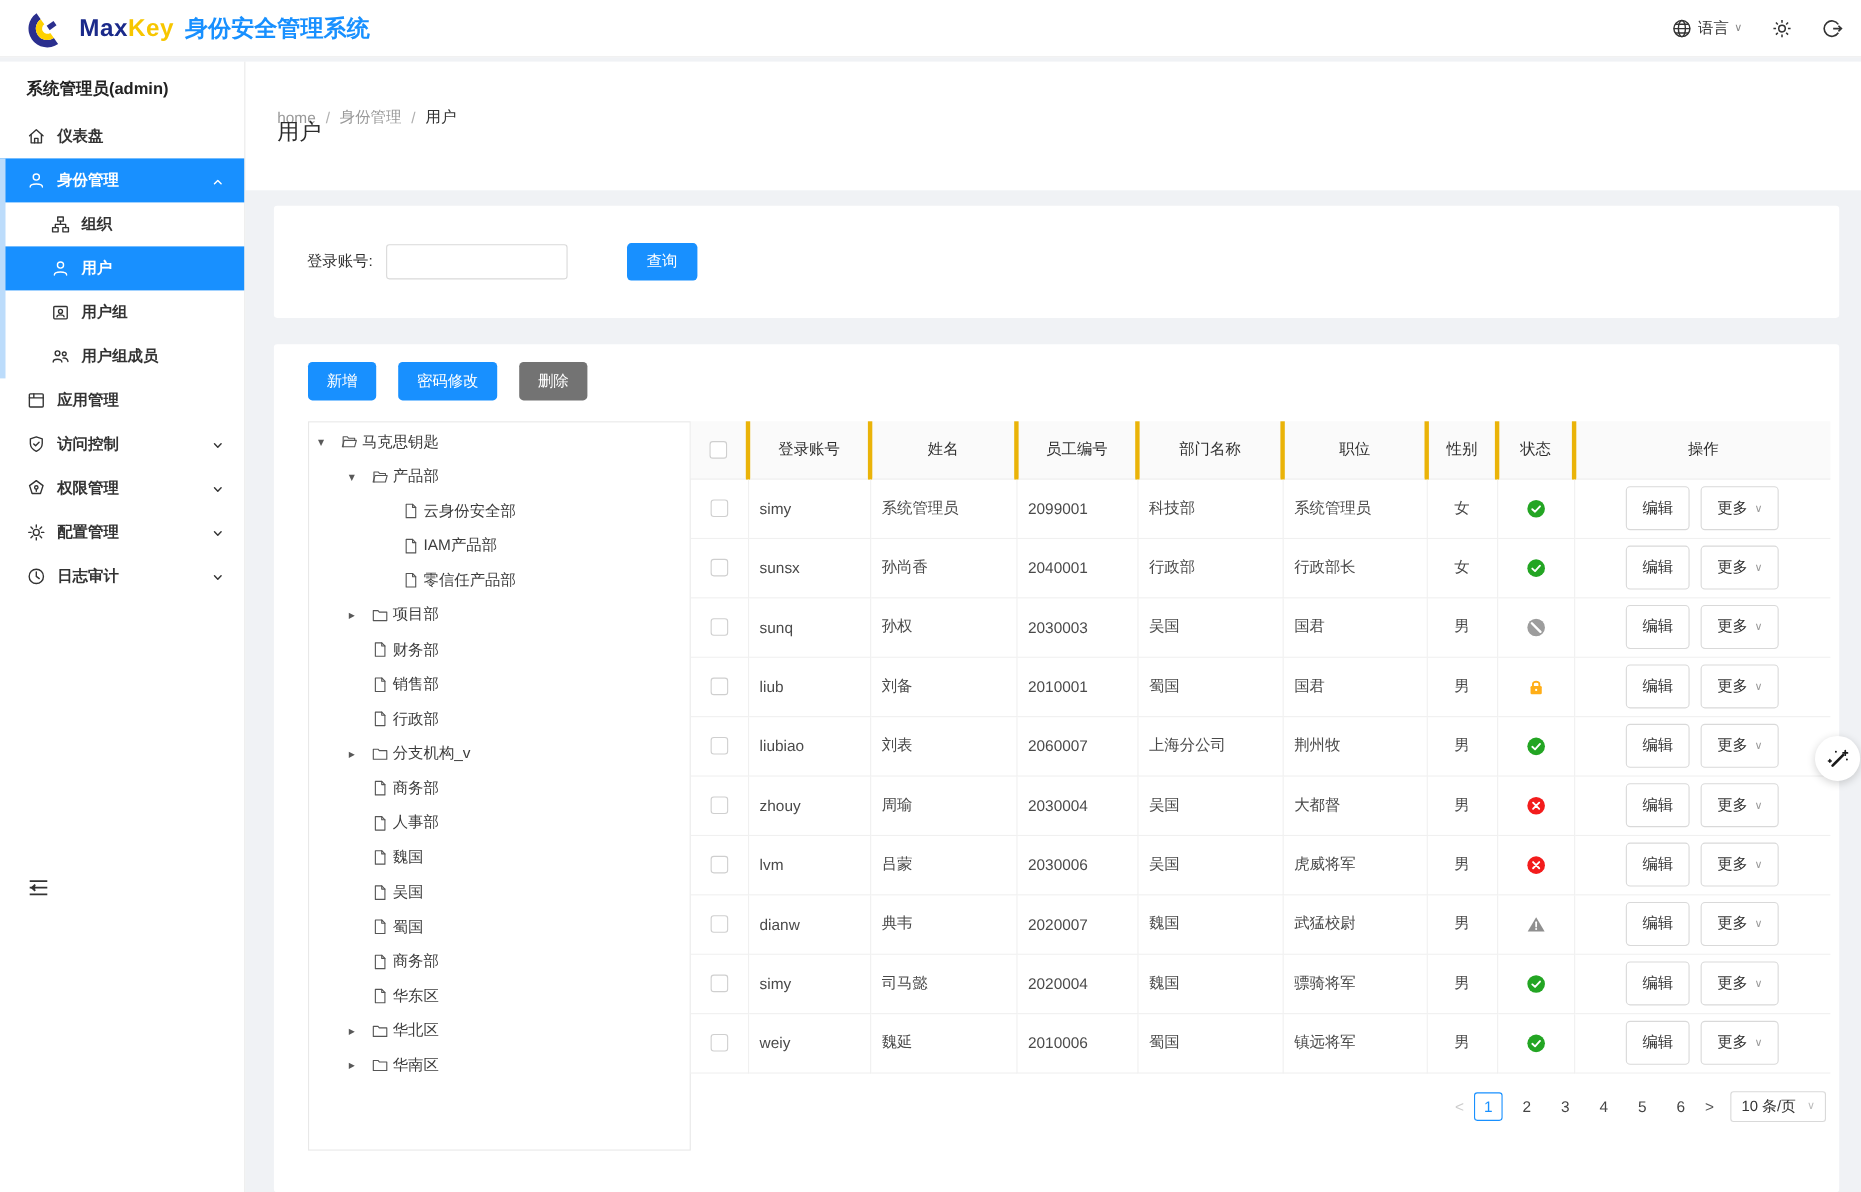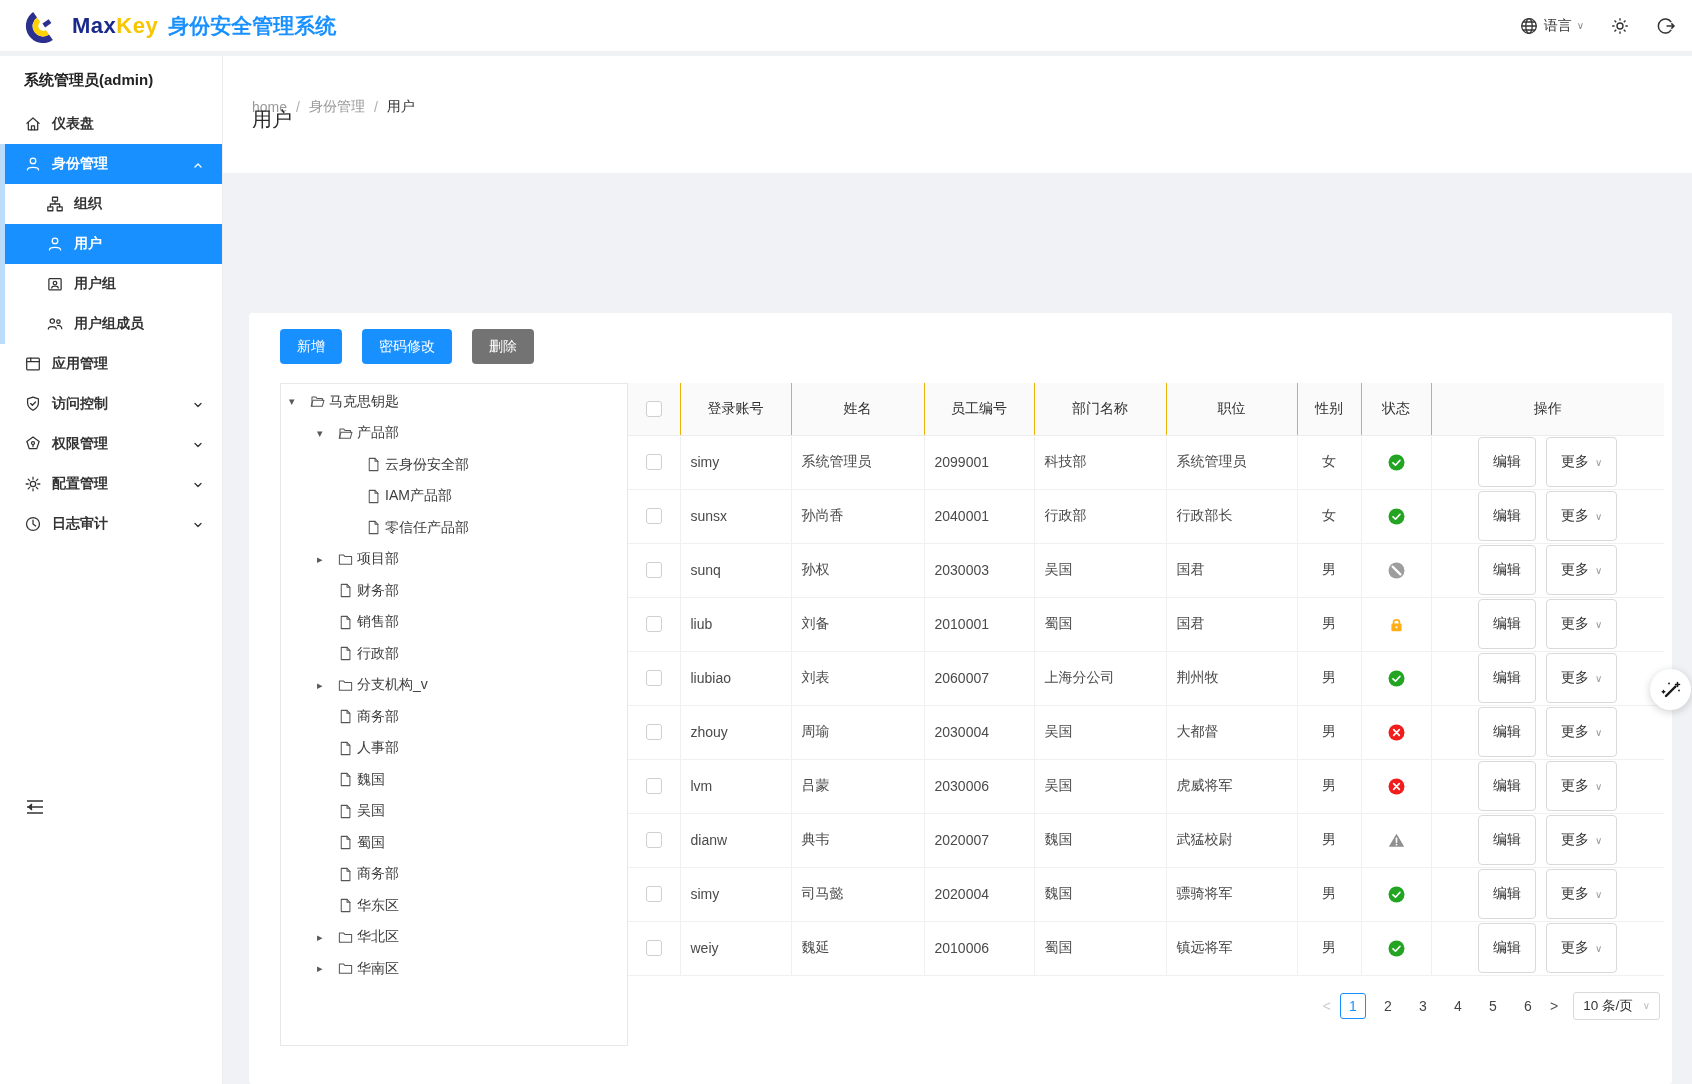--- a/index.html
+++ b/index.html
@@ -55,29 +55,29 @@
   
   .tree-box { width:348px; height:663px; border:1px solid #e8e8e8; background:#fff; overflow:hidden; flex:none; padding-top:2px; }
   .tree-row { height:31.5px; display:flex; align-items:center; cursor:pointer; color:#3c3c3c; }
   .tree-row.lv1 { padding-left:8px; } .tree-row.lv2 { padding-left:36px; } .tree-row.lv3 { padding-left:64px; }
   .tree-caret { width:20px; font-size:11px; color:#595959; flex:none; }
   .tree-ico { width:17px; height:17px; margin-right:3px; flex:none; display:inline-flex; color:#555; }
   
   .table-area { flex:1; min-width:0; }
   table.user-table { width:100%; border-collapse:collapse; table-layout:fixed; background:#fff; }
   .user-table th { height:52px; background:#fafafa; font-weight:normal; color:#303030; font-size:14px;
-    border-bottom:1px solid #ececec; border-right:1px solid #eab308; text-align:center; }
+    border-bottom:1px solid #ececec; border-right:4px solid #eab308; text-align:center; }
   .user-table th:last-child, .user-table td:last-child { border-right:none; }
   .user-table td { height:54px; border-bottom:1px solid #f0f0f0; border-right:1px solid #f0f0f0;
     color:#4a4a4a; font-size:14px; padding-left:10px; }
   .user-table td.center, .user-table th { padding-left:0; }
   .user-table td.center { text-align:center; }
   .cbx { width:16px; height:16px; border:1px solid #cfcfcf; border-radius:3px; background:#fff; margin:0 auto; cursor:pointer; }
   .st-ic { width:17px; height:17px; display:inline-block; vertical-align:middle; }
-  .act-btn { height:50px; background:#fff; border:1px solid #d9d9d9; border-radius:4px; color:#333;
+  .act-btn { height:40px; background:#fff; border:1px solid #d9d9d9; border-radius:4px; color:#333;
     font-size:14px; padding:0 14px; cursor:pointer; font-family:inherit; display:inline-flex; align-items:center; gap:6px; }
   .act-wrap { display:flex; gap:10px; justify-content:center; }
   .more-caret { font-size:10px; color:#999; }
   
   .pager { display:flex; align-items:center; justify-content:flex-end; gap:9px; margin-top:16px; padding-right:4px; color:#444; }
   .pg-item { min-width:26px; height:26px; display:inline-flex; align-items:center; justify-content:center;
     border-radius:3px; cursor:pointer; font-size:14px; }
   .pg-item.active { border:1px solid #1890ff; color:#1890ff; background:#fff; }
   .pg-arrow { color:#555; font-size:14px; cursor:pointer; }
   .pg-arrow.disabled { color:#ccc; }
@@ -264,20 +264,25 @@
     <div class="breadcrumb" id="breadcrumb">
         <span class="crumb">home</span>
         <span class="crumb-sep">/</span>
         <span class="crumb">身份管理</span>
         <span class="crumb-sep">/</span>
         <span class="crumb last">用户</span>
       </div>
     <div class="page-title">用户</div>
   </div>
 
+  <div class="card search-card">
+    <span class="search-label">登录账号:</span>
+    <input class="search-input" value="" style="">
+    <button class="btn btn-blue query-btn">查询</button>
+  </div>
 
   <div class="card main-card">
     <div class="toolbar">
       <button class="btn btn-blue">新增</button>
       <button class="btn btn-blue">密码修改</button>
       <button class="btn btn-red">删除</button>
     </div>
     <div class="content-row">
       <div class="tree-box" id="org-tree">
           <div class="tree-row lv1">

